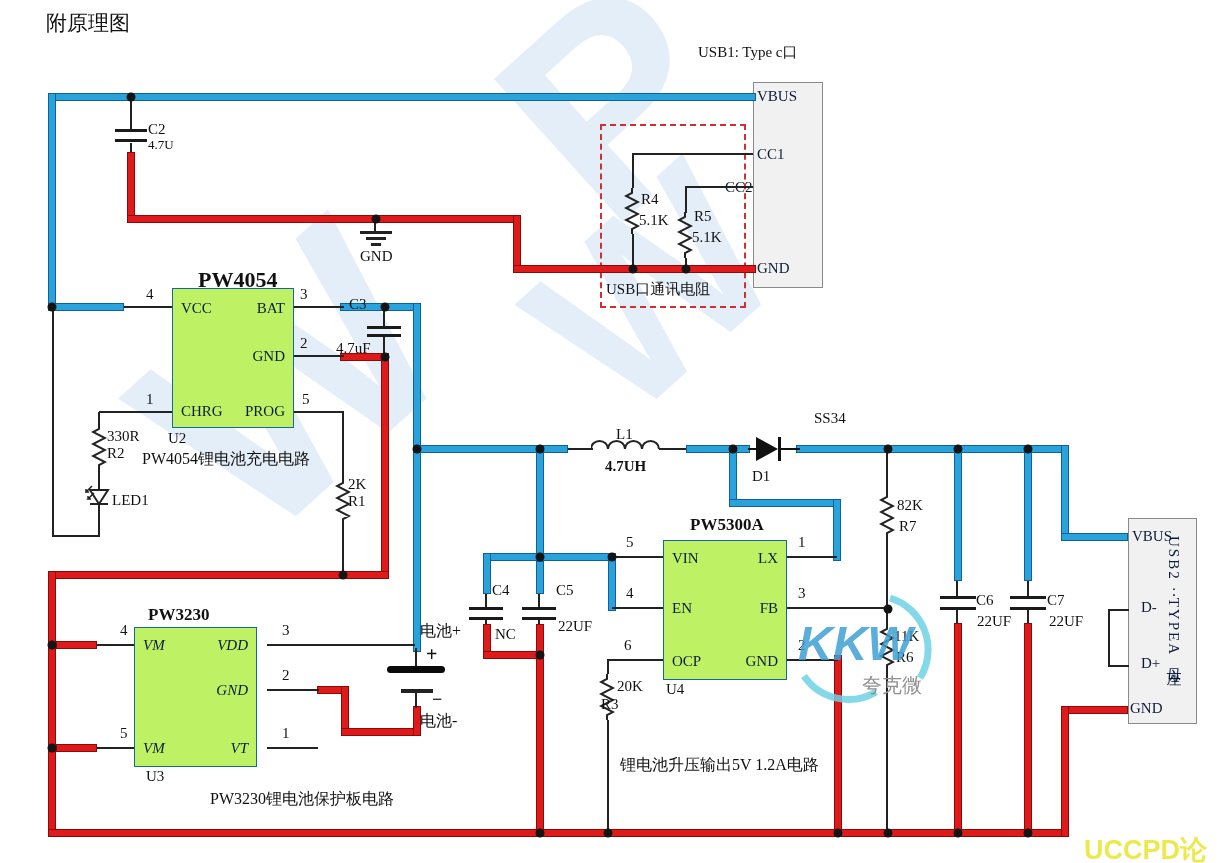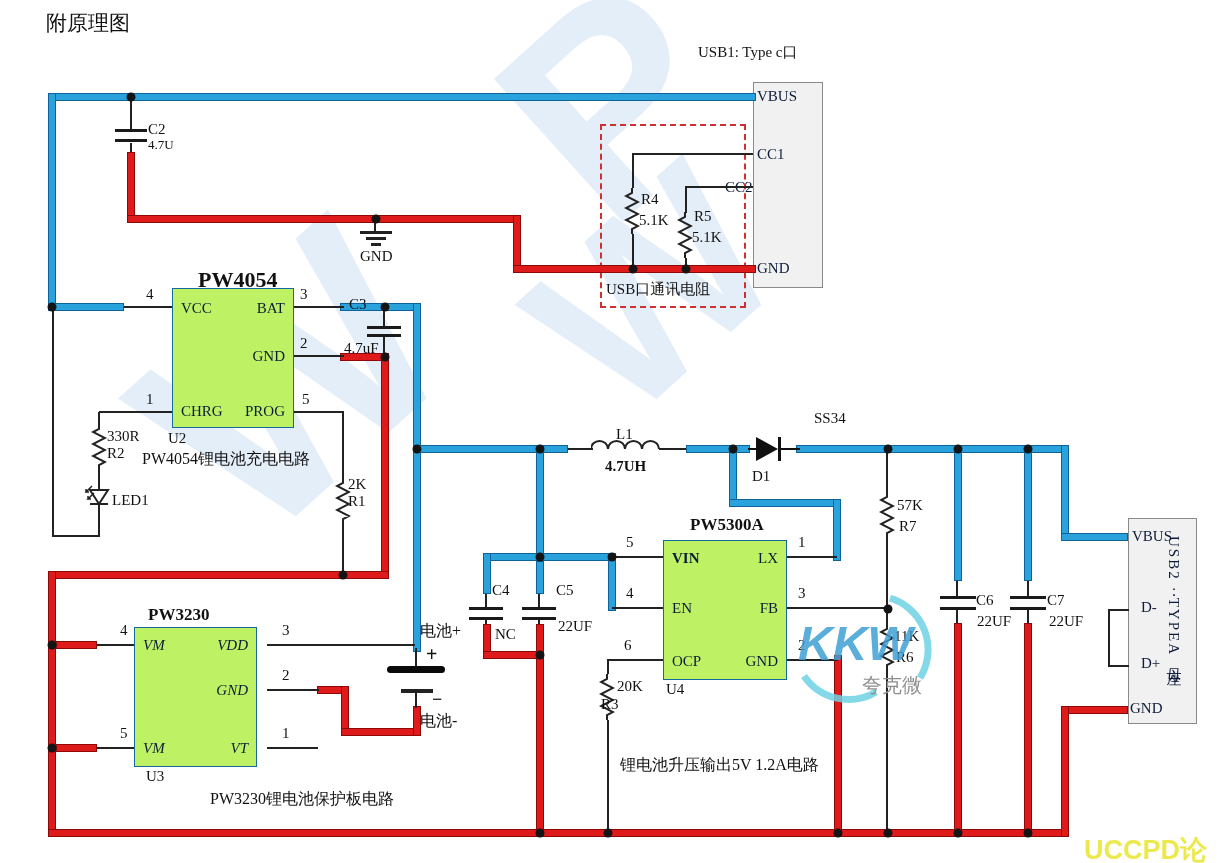--- a/index.html
+++ b/index.html
@@ -238,21 +238,21 @@
   <div class="lbl b" style="left:148px;top:606px;font-size:17px;">PW3230</div>
   <div class="lbl" style="left:146px;top:768px;">U3</div>
   <div class="lbl" style="left:210px;top:790px;font-size:16px;">PW3230锂电池保护板电路</div>
   <div class="lbl" style="left:120px;top:622px;">4</div>
   <div class="lbl" style="left:282px;top:622px;">3</div>
   <div class="lbl" style="left:282px;top:667px;">2</div>
   <div class="lbl" style="left:120px;top:725px;">5</div>
   <div class="lbl" style="left:282px;top:725px;">1</div>
 
   <div class="chip" style="left:663px;top:540px;width:122px;height:138px;">
-    <span class="pin" style="left:8px;top:9px;font-weight:bold;">VIN</span>
+    <span class="pin" style="left:8px;top:9px;">VIN</span>
     <span class="pin" style="right:8px;top:9px;">LX</span>
     <span class="pin" style="left:8px;top:59px;text-align:center;">EN</span>
     <span class="pin" style="right:8px;top:59px;">FB</span>
     <span class="pin" style="left:8px;top:112px;">OCP</span>
     <span class="pin" style="right:8px;top:112px;">GND</span>
   </div>
   <div class="lbl b" style="left:690px;top:516px;font-size:17px;">PW5300A</div>
   <div class="lbl" style="left:666px;top:681px;">U4</div>
   <div class="lbl" style="left:620px;top:756px;font-size:16px;">锂电池升压输出5V 1.2A电路</div>
   <div class="lbl" style="left:626px;top:534px;">5</div>
@@ -285,40 +285,40 @@
   <div class="dot" style="left:540px;top:833px;"></div>
   <div class="dot" style="left:608px;top:833px;"></div>
   <div class="dot" style="left:838px;top:833px;"></div>
   <div class="dot" style="left:888px;top:833px;"></div>
   <div class="dot" style="left:958px;top:833px;"></div>
   <div class="dot" style="left:1028px;top:833px;"></div>
 
   <div class="lbl" style="left:148px;top:121px;">C2</div>
   <div class="lbl sm" style="left:148px;top:138px;">4.7U</div>
   <div class="lbl" style="left:349px;top:296px;">C3</div>
-  <div class="lbl" style="left:344px;top:340px;">4.7uF</div>
+  <div class="lbl" style="left:336px;top:340px;">4.7uF</div>
   <div class="lbl" style="left:492px;top:582px;">C4</div>
   <div class="lbl" style="left:495px;top:626px;">NC</div>
   <div class="lbl" style="left:556px;top:582px;">C5</div>
   <div class="lbl" style="left:558px;top:618px;">22UF</div>
   <div class="lbl" style="left:976px;top:592px;">C6</div>
   <div class="lbl" style="left:977px;top:613px;">22UF</div>
   <div class="lbl" style="left:1047px;top:592px;">C7</div>
   <div class="lbl" style="left:1049px;top:613px;">22UF</div>
   <div class="lbl" style="left:107px;top:428px;">330R</div>
   <div class="lbl" style="left:107px;top:445px;">R2</div>
   <div class="lbl" style="left:348px;top:476px;">2K</div>
   <div class="lbl" style="left:348px;top:493px;">R1</div>
   <div class="lbl" style="left:641px;top:191px;">R4</div>
   <div class="lbl" style="left:639px;top:212px;">5.1K</div>
   <div class="lbl" style="left:694px;top:208px;">R5</div>
   <div class="lbl" style="left:692px;top:229px;">5.1K</div>
   <div class="lbl" style="left:617px;top:678px;">20K</div>
   <div class="lbl" style="left:601px;top:696px;">R3</div>
-  <div class="lbl" style="left:897px;top:497px;">57K</div>
+  <div class="lbl" style="left:897px;top:497px;">82K</div>
   <div class="lbl" style="left:899px;top:518px;">R7</div>
   <div class="lbl" style="left:894px;top:628px;">11K</div>
   <div class="lbl" style="left:896px;top:649px;">R6</div>
   <div class="lbl" style="left:616px;top:426px;">L1</div>
   <div class="lbl b" style="left:605px;top:458px;">4.7UH</div>
   <div class="lbl" style="left:814px;top:410px;">SS34</div>
   <div class="lbl" style="left:752px;top:468px;">D1</div>
   <div class="lbl" style="left:112px;top:492px;">LED1</div>
   <div class="lbl" style="left:360px;top:248px;">GND</div>
   <div class="lbl" style="left:420px;top:622px;font-size:16px;">电池+</div>

